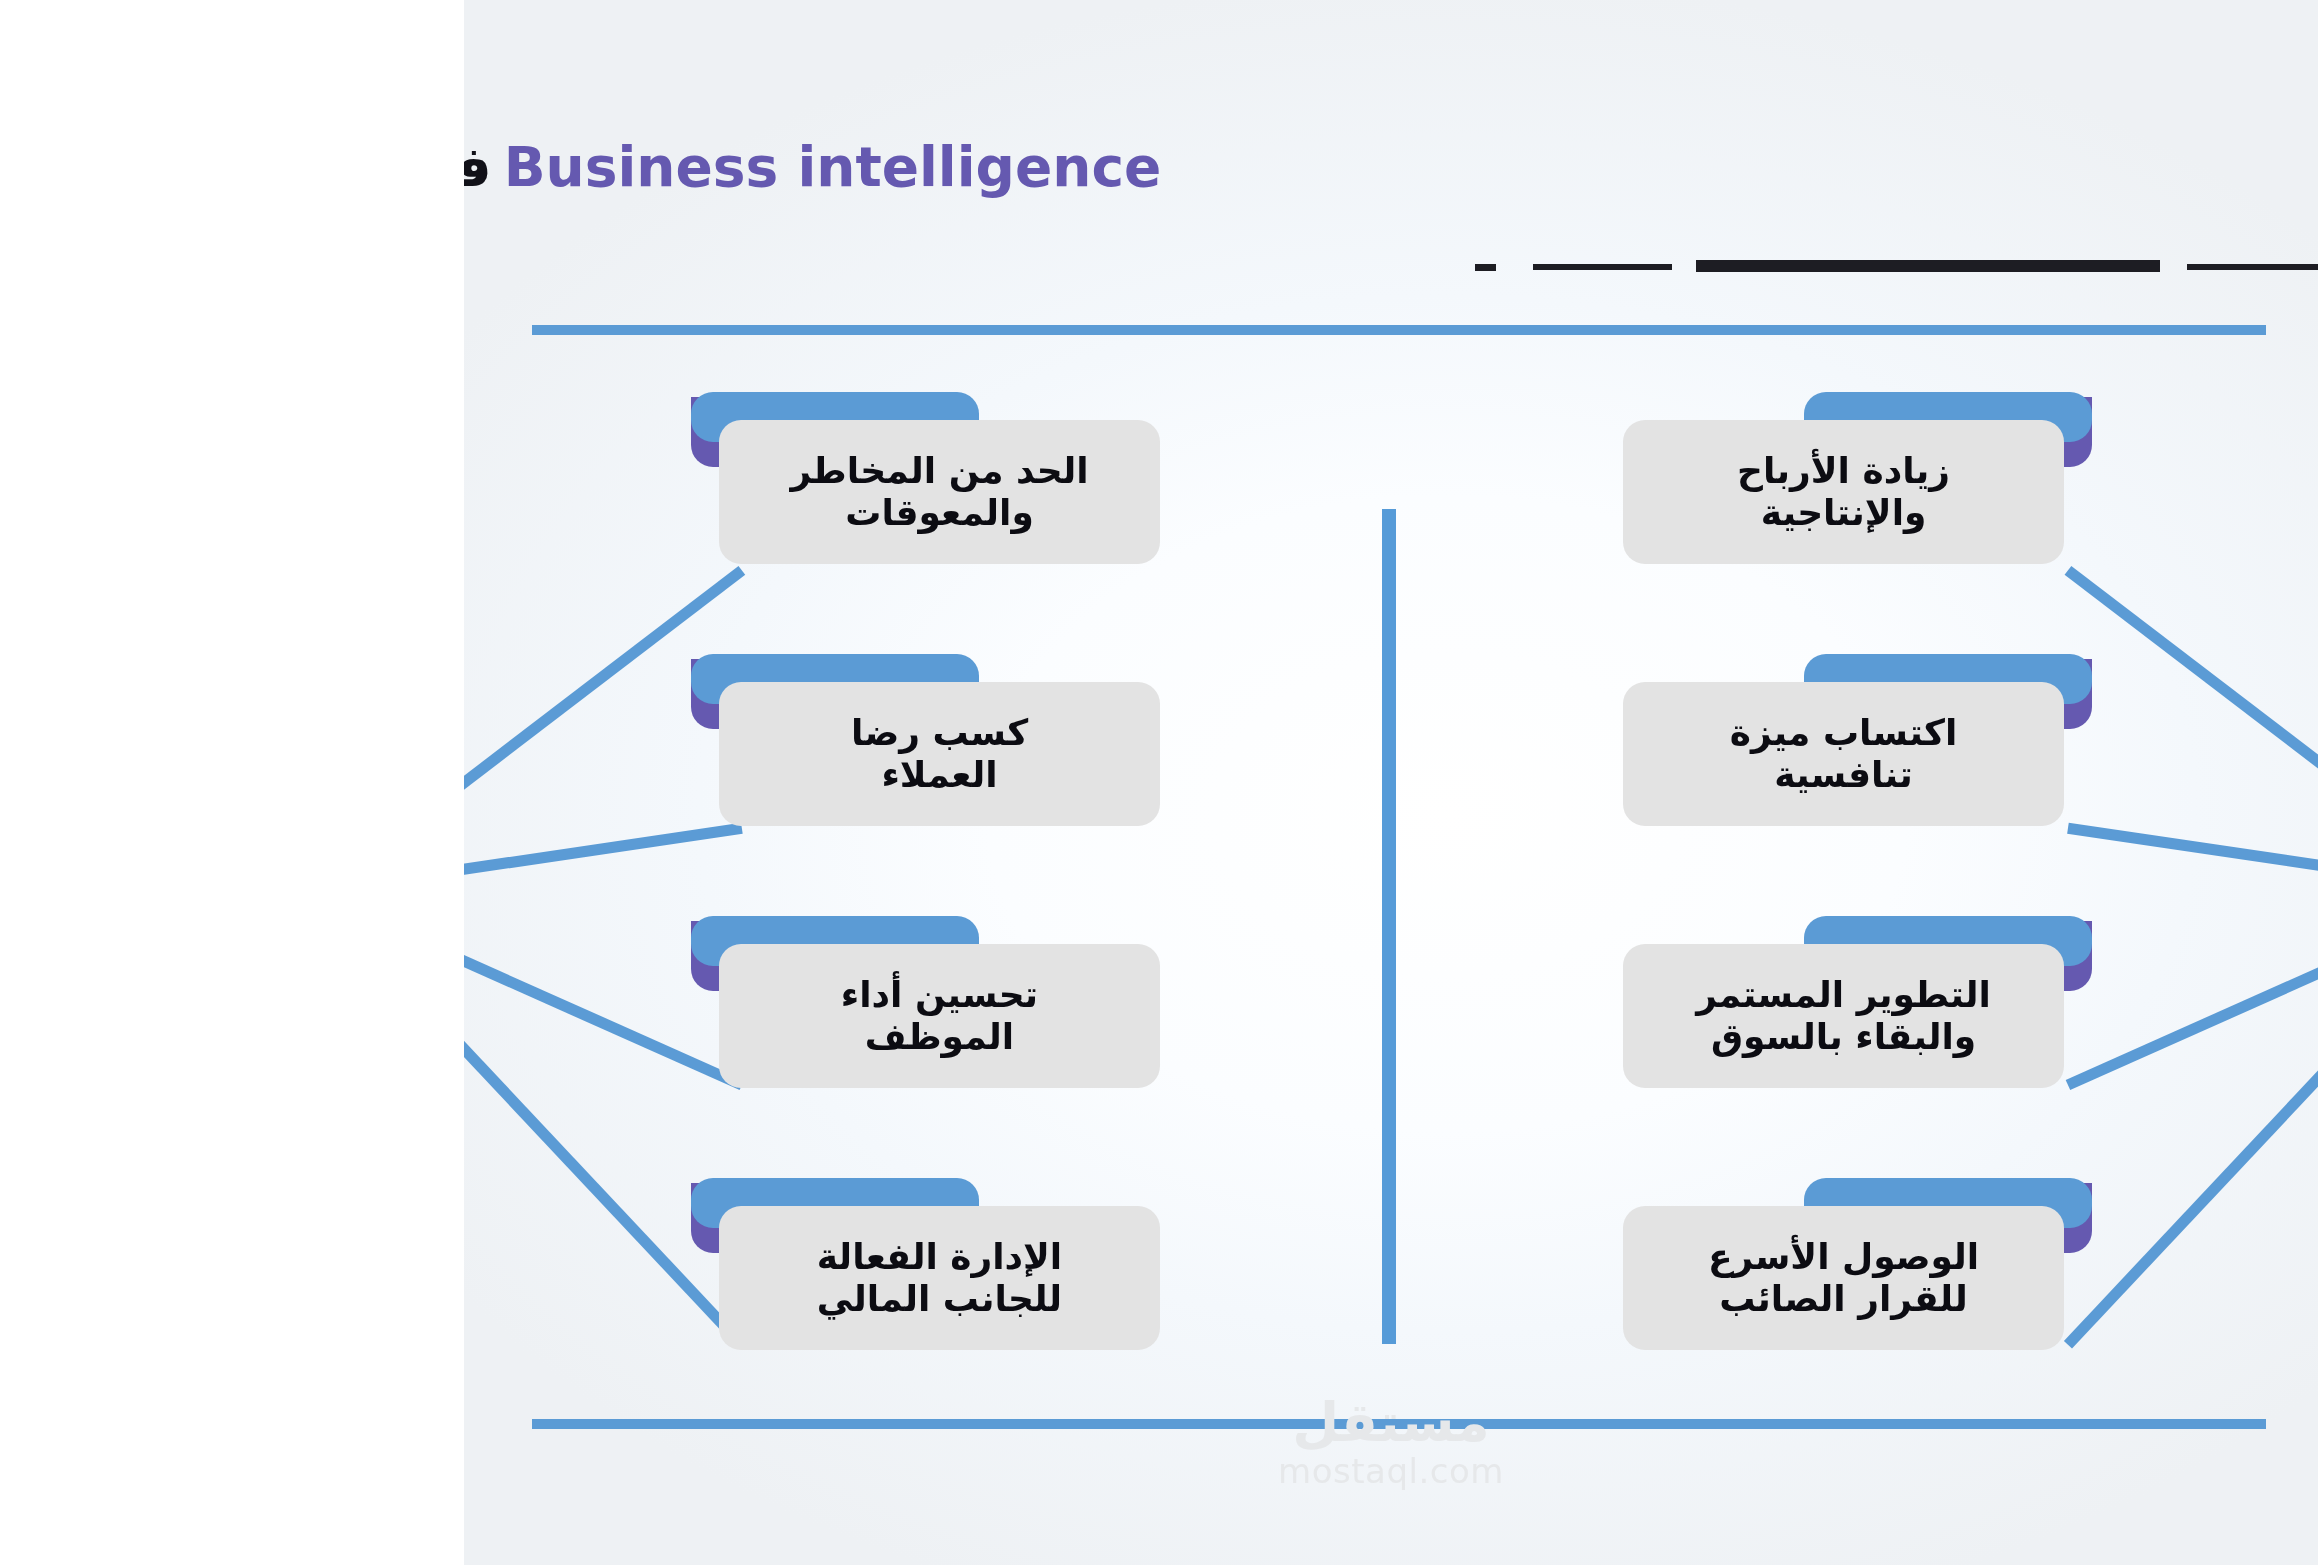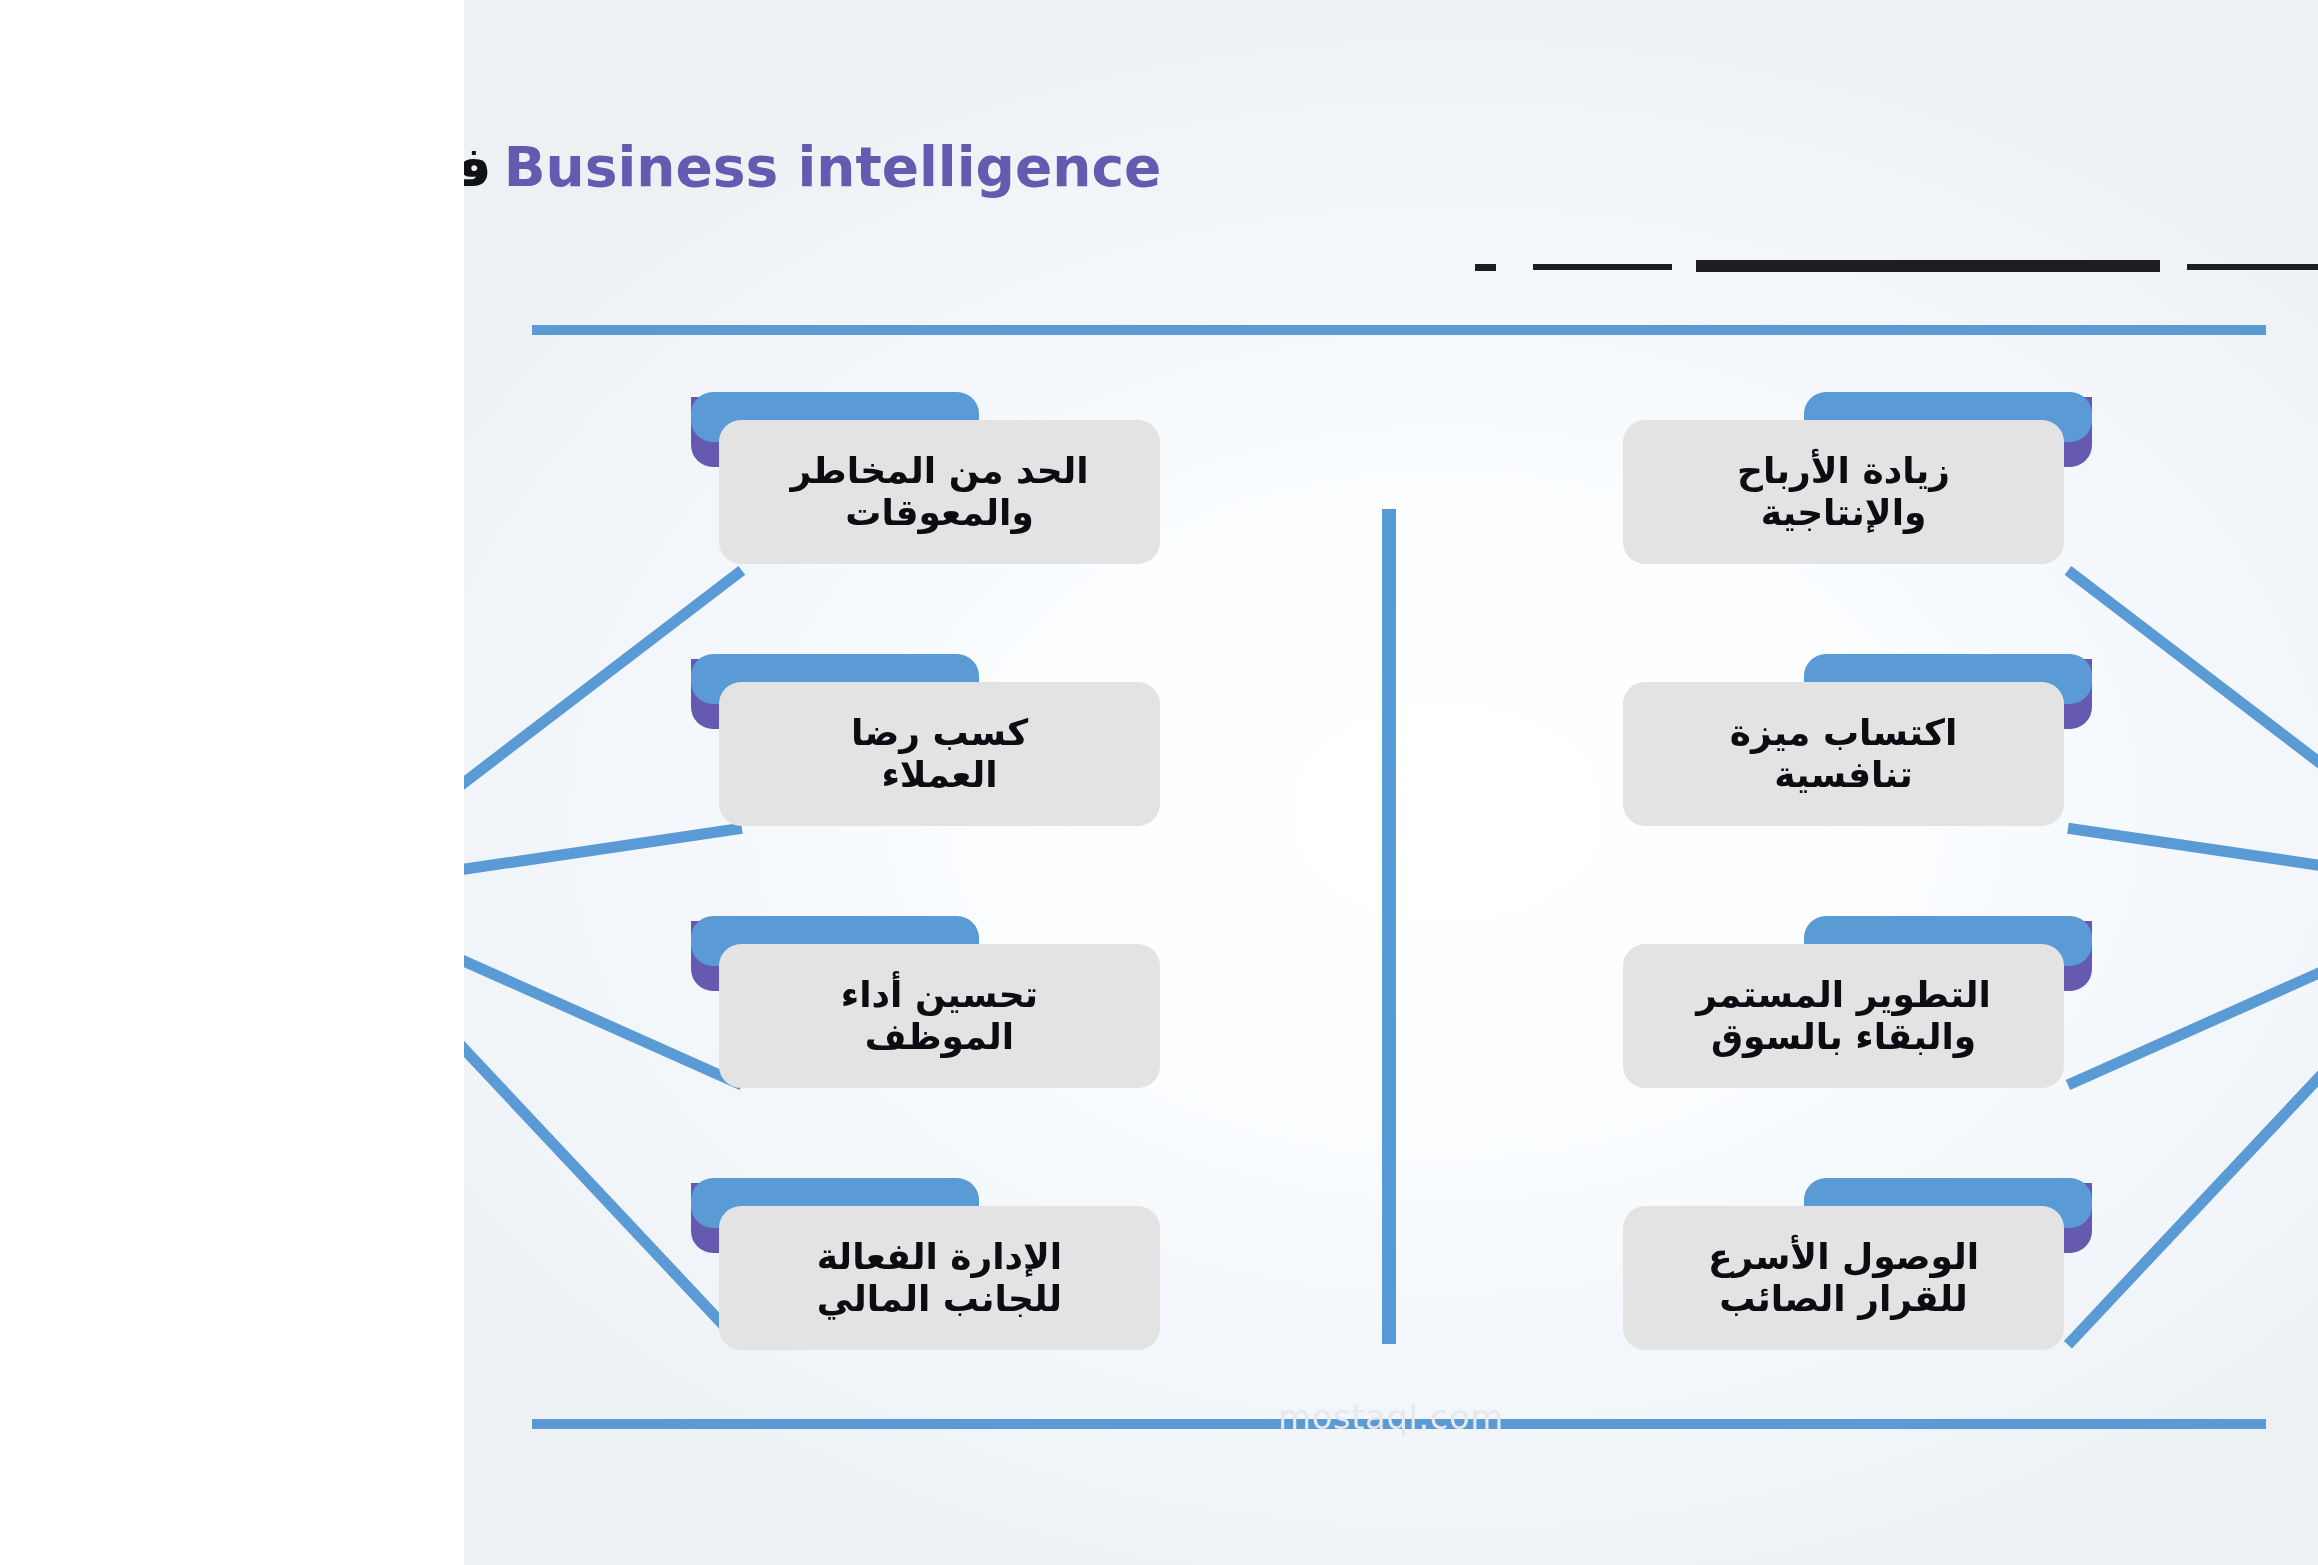--- a/index.html
+++ b/index.html
@@ -247,17 +247,18 @@
   <div class="card card-right" style="left:1623px; top:1178px;">
     <div class="card-purple"></div>
     <div class="card-blue"></div>
     <div class="card-body">
       <span class="card-label">الوصول الأسرع
 للقرار الصائب</span>
     </div>
   </div>
 
   <div id="watermark">
+    <div id="wm-ar">مستقل</div>
     <div id="wm-url">mostaql.com</div>
   </div>
 
 </div>
 
 
 </body></html>

